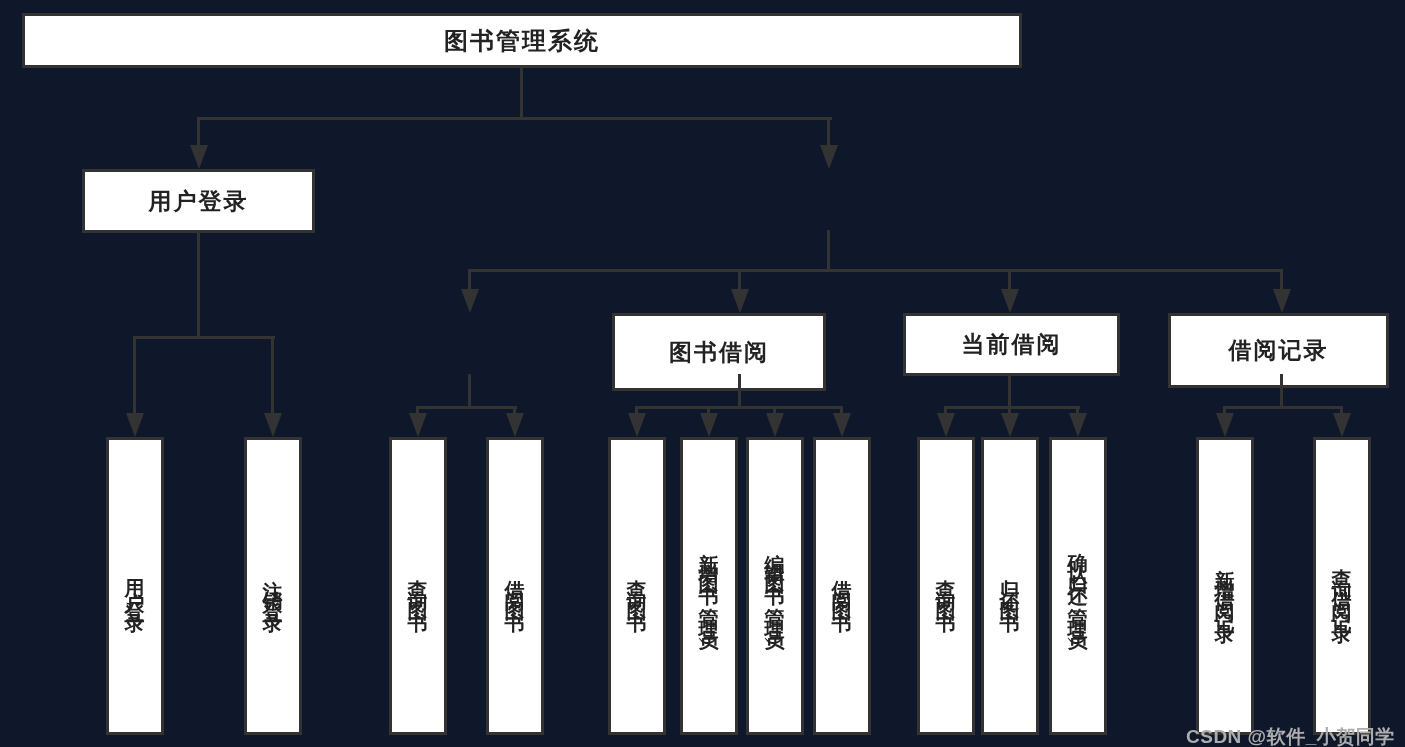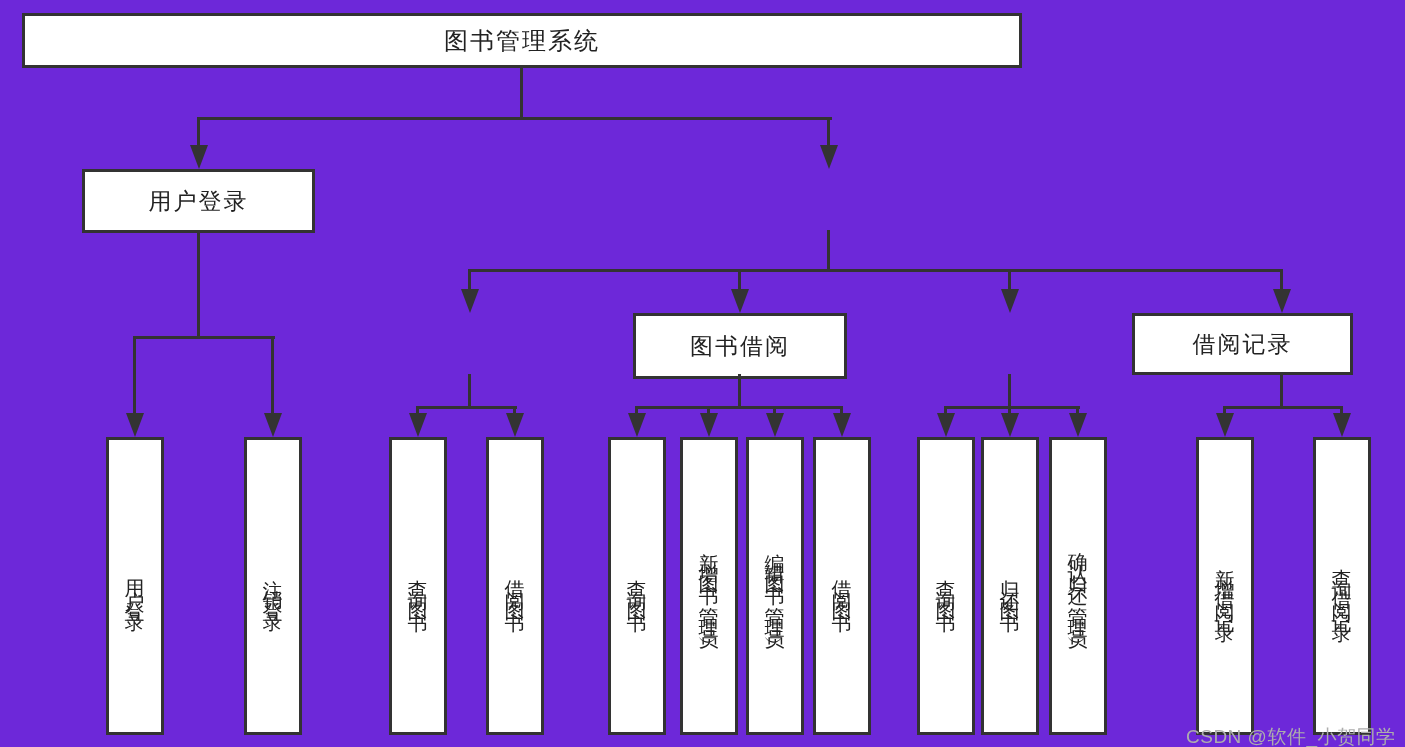--- a/index.html
+++ b/index.html
@@ -1,18 +1,19 @@
 <!DOCTYPE html>
 <html><head>
 <meta charset="utf-8">
 <style>
   html,body{margin:0;padding:0;background:#ffffff;}
   #stage{
-    position:relative;width:1405px;height:747px;background:#6d28d9;overflow:hidden;
+    position:relative;width:1405px;height:747px;background:#0f172a;overflow:hidden;
     font-family:"Liberation Sans",sans-serif;
+    font-weight:bold;
   }
   .box{
     position:absolute;box-sizing:border-box;border:3px solid #333333;background:#ffffff;
     display:flex;align-items:center;justify-content:center;color:#222222;
   }
   .hlabel{font-size:23px;letter-spacing:2px;white-space:nowrap;}
   .root .hlabel{font-size:24px;}
   .leaf-label{
     writing-mode:vertical-rl;text-orientation:mixed;
     font-size:20px;letter-spacing:11px;line-height:1;white-space:nowrap;
@@ -37,26 +38,29 @@
   <div class="box root" style="left:22px;top:13px;width:1000px;height:55px">
     <span class="hlabel">图书管理系统</span>
   </div>
 
   <div class="box" style="left:82px;top:169px;width:233px;height:64px">
     <span class="hlabel">用户登录</span>
   </div>
 
 
 
-  <div class="box" style="left:633px;top:313px;width:214px;height:66px">
+  <div class="box" style="left:612px;top:313px;width:214px;height:78px">
     <span class="hlabel">图书借阅</span>
   </div>
 
+  <div class="box" style="left:903px;top:313px;width:217px;height:63px">
+    <span class="hlabel">当前借阅</span>
+  </div>
 
-  <div class="box" style="left:1132px;top:313px;width:221px;height:62px">
+  <div class="box" style="left:1168px;top:313px;width:221px;height:75px">
     <span class="hlabel">借阅记录</span>
   </div>
 
   <div class="box" style="left:106px;top:437px;width:58px;height:298px">
     <span class="leaf-label">用户登录</span>
   </div>
   <div class="box" style="left:244px;top:437px;width:58px;height:298px">
     <span class="leaf-label">注销登录</span>
   </div>
 

